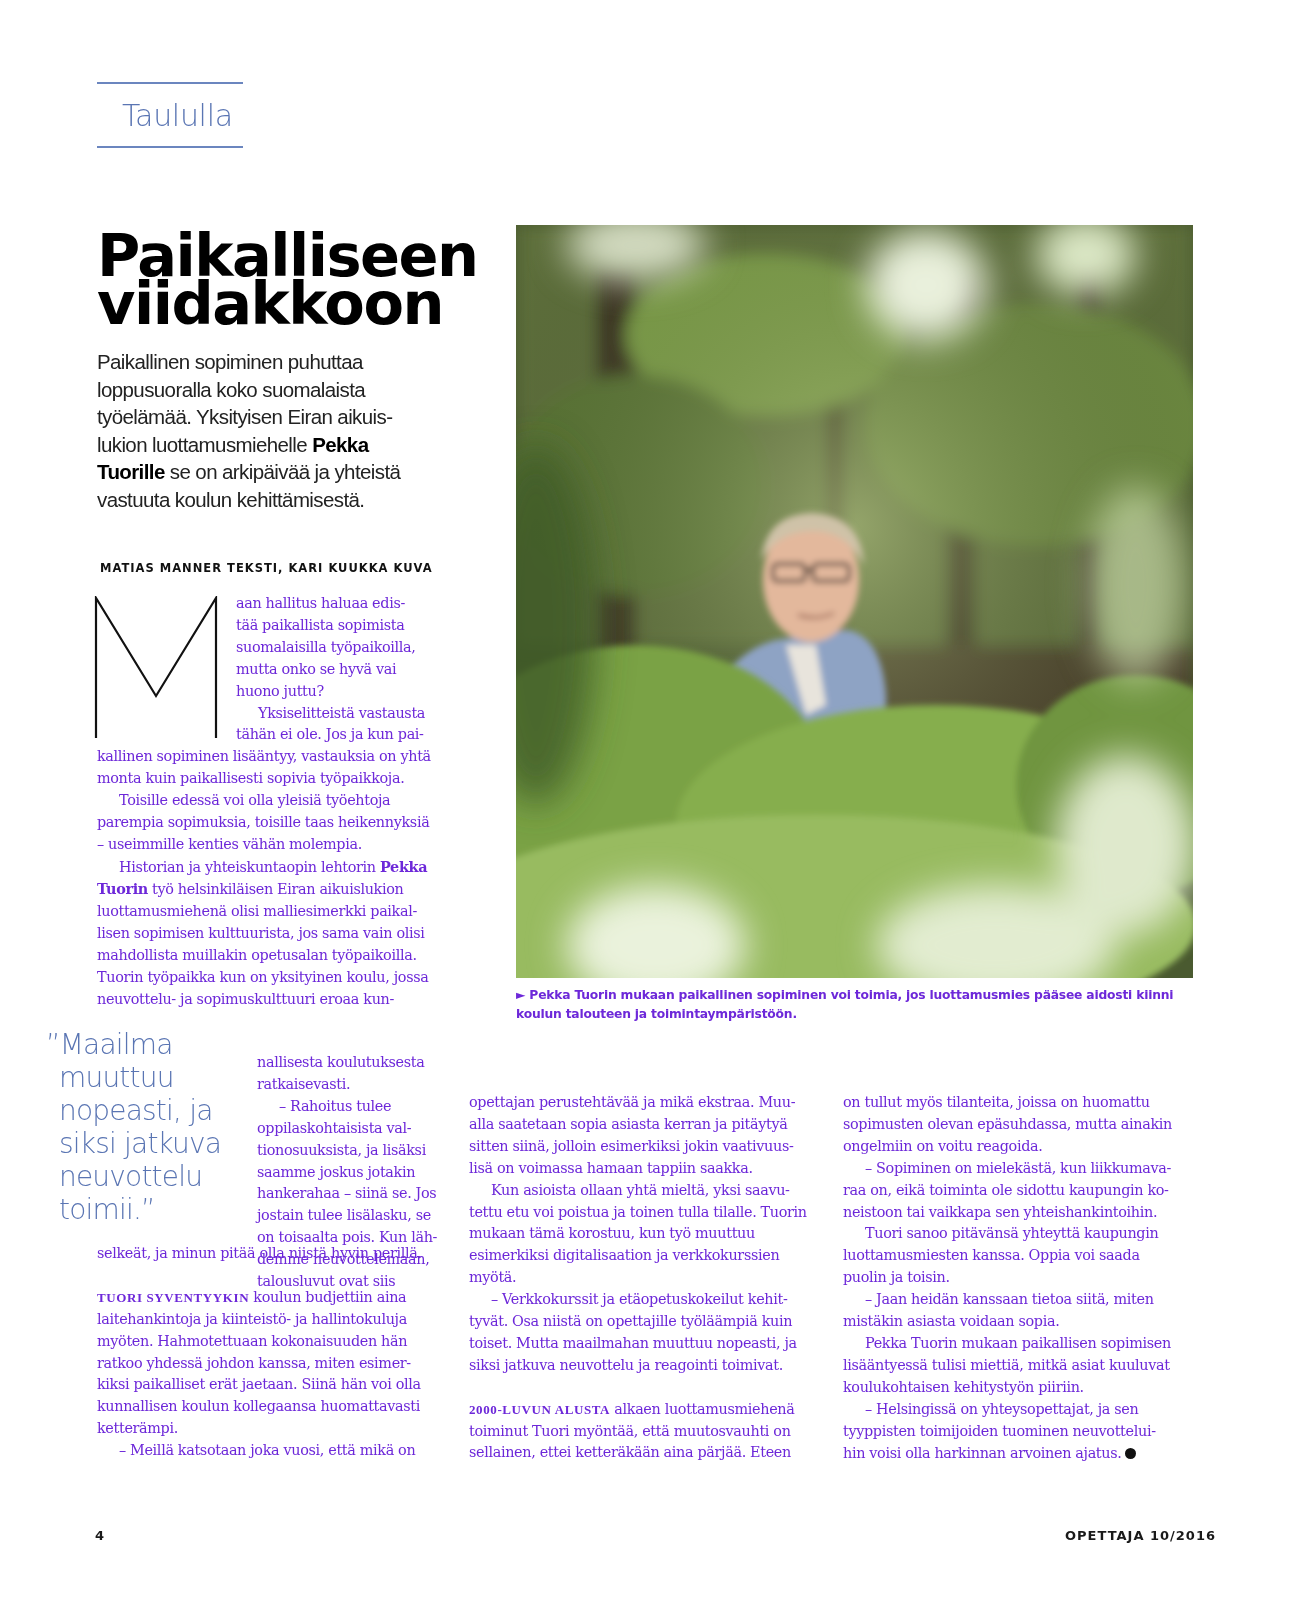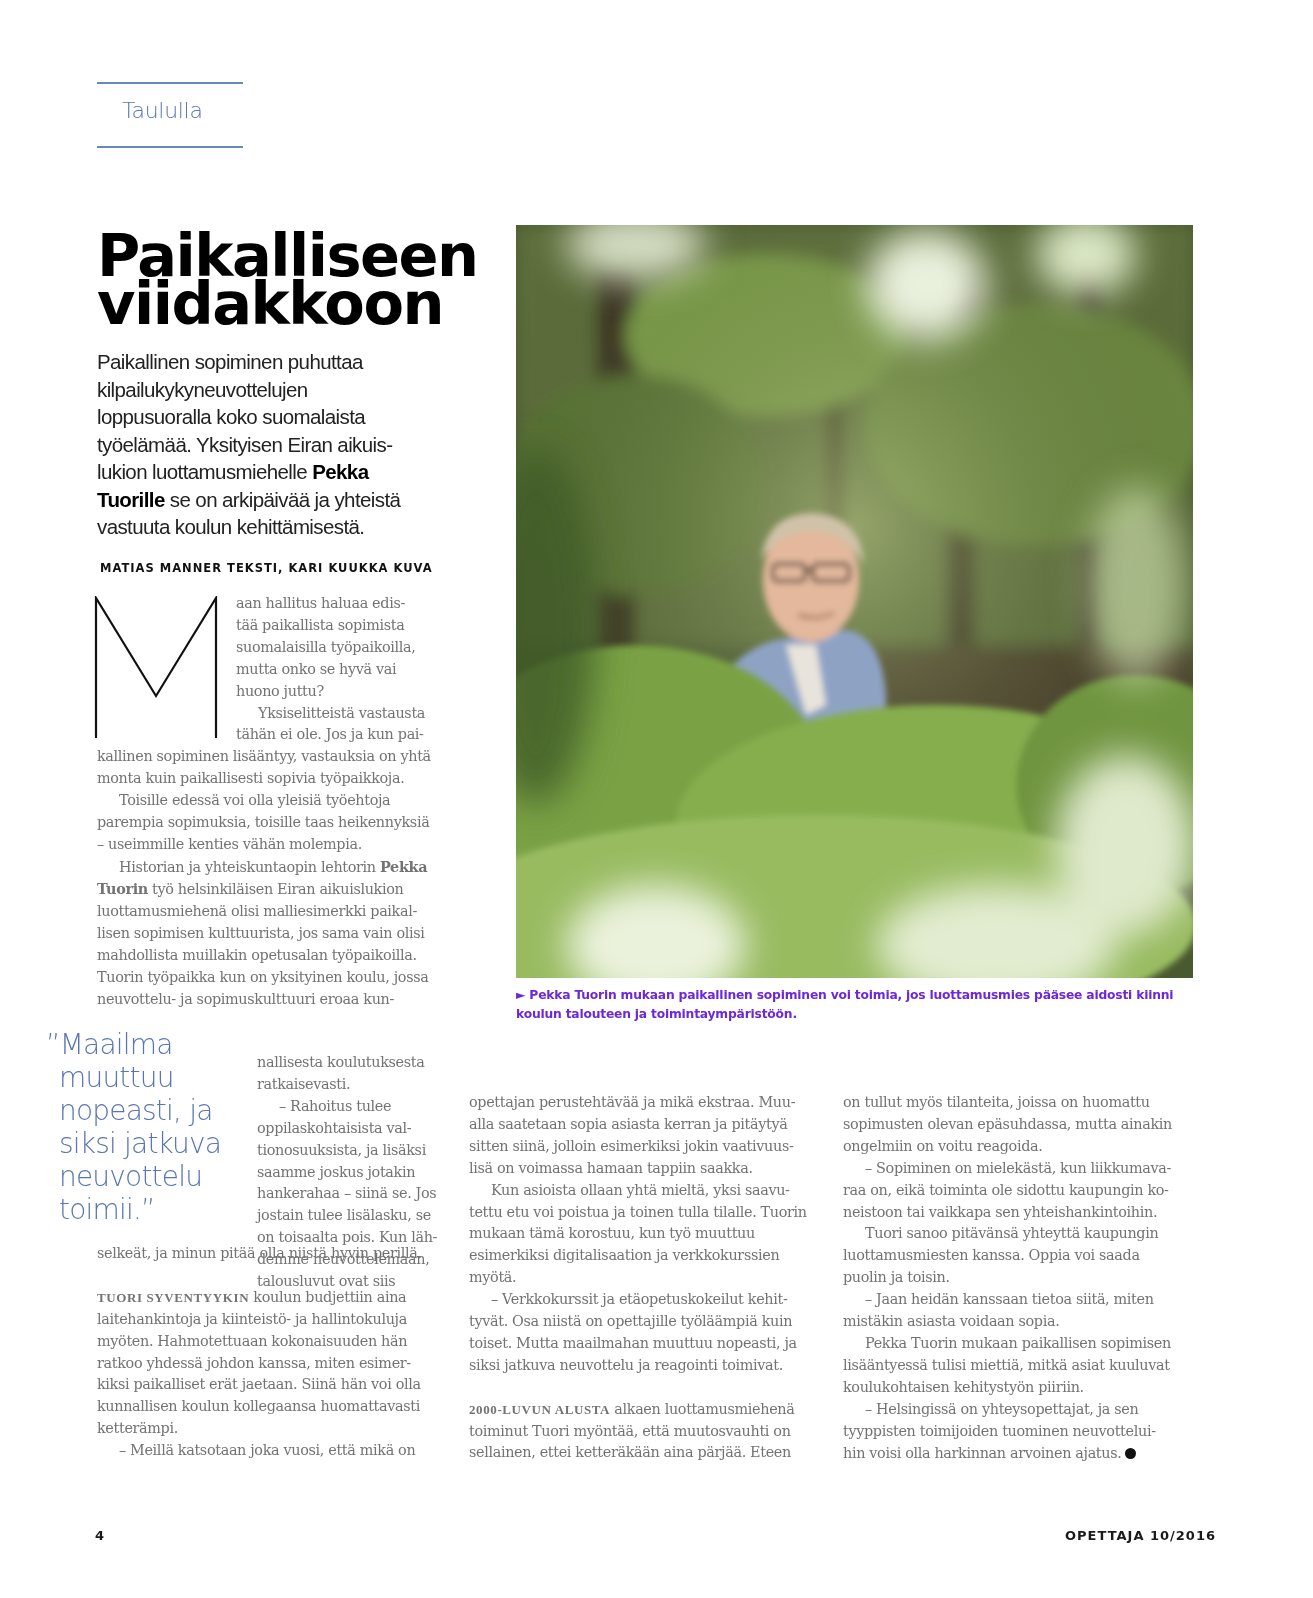--- a/index.html
+++ b/index.html
@@ -3,33 +3,33 @@
 <meta charset="utf-8">
 <style>
   html, body { margin: 0; padding: 0; background: #ffffff; }
   body { width: 1313px; height: 1598px; position: relative; overflow: hidden;
          font-family: "DejaVu Serif", serif; color: #1a1a1a; }
   .abs { position: absolute; }
 
   
   .rule { position: absolute; left: 97px; width: 146px; height: 2px; background: #6b86bf; }
   .section-label { left: 122px; top: 98px; font-family: "DejaVu Sans", sans-serif;
-                   font-size: 22px; color: #5a75b3; font-weight: 300; letter-spacing: -0.3px; }
+                   font-size: 30px; color: #5a75b3; font-weight: 300; letter-spacing: -0.3px; }
 
   
   .headline { left: 97px; top: 232px; width: 380px; font-family: "DejaVu Sans", sans-serif;
               font-size: 59px; line-height: 48px; font-weight: bold; color: #000; letter-spacing: -1.5px; }
   .lead { left: 97px; top: 348px; width: 360px; font-family: Liberation Sans, sans-serif;
           font-size: 20.5px; line-height: 27.5px; color: #222; font-weight: 300; letter-spacing: -0.6px; }
   .lead b { font-weight: bold; color: #000; }
   .byline { left: 100px; top: 561px; font-family: "DejaVu Sans", sans-serif;
             font-size: 11.5px; font-weight: bold; letter-spacing: 1px; color: #111; }
 
   
-  .body { font-size: 14.4px; line-height: 21.9px; color: #737373; letter-spacing: -0.35px; }
+  .body { font-size: 14.4px; line-height: 21.9px; color: #6d28d9; letter-spacing: -0.35px; }
   .line { display: block; white-space: nowrap; }
   .indent { padding-left: 22px; }
   .lead-in { font-family: Liberation Serif, serif; font-weight: bold; font-size: 13px; letter-spacing: 0.6px; }
 
   
   .dropcap { left: 94px; top: 596px; width: 128px; height: 142px; }
 
   
   .pullquote { left: 46px; top: 1028px; width: 200px; font-family: "DejaVu Sans", sans-serif;
                font-size: 28px; line-height: 33px; color: #5a75b3; font-weight: 300; letter-spacing: -0.8px; }
@@ -53,21 +53,20 @@
 <div class="abs section-label">Taululla</div>
 <div class="rule" style="top:146px;"></div>
 
 <h1 class="abs headline" style="margin:0;">
   <span class="line">Paikalliseen</span>
   <span class="line">viidakkoon</span>
 </h1>
 
 <div class="abs lead">
   <span class="line">Paikallinen sopiminen puhuttaa</span>
-  <span class="line">kilpailukykyneuvottelujen</span>
   <span class="line">loppusuoralla koko suomalaista</span>
   <span class="line">työelämää. Yksityisen Eiran aikuis-</span>
   <span class="line"><span>lukion luottamusmiehelle </span><b>Pekka</b></span>
   <span class="line"><b>Tuorille</b><span> se on arkipäivää ja yhteistä</span></span>
   <span class="line">vastuuta koulun kehittämisestä.</span>
 </div>
 
 <div class="abs byline">MATIAS MANNER TEKSTI, KARI KUUKKA KUVA</div>
 
 <svg class="abs dropcap" viewBox="0 0 128 142">

